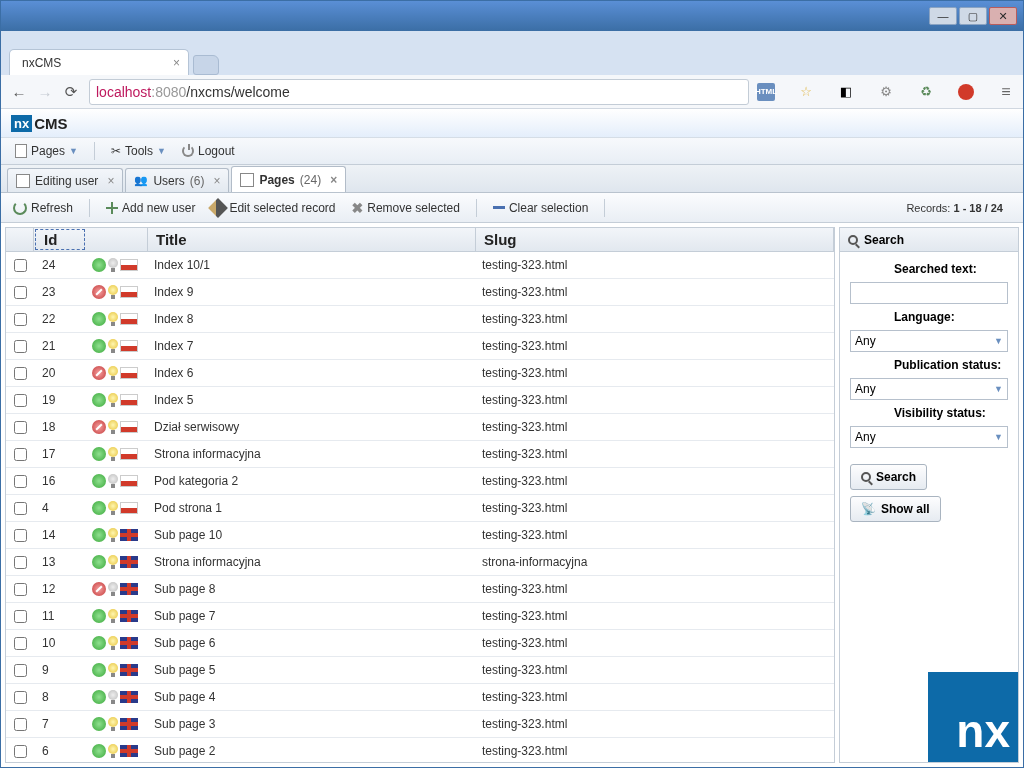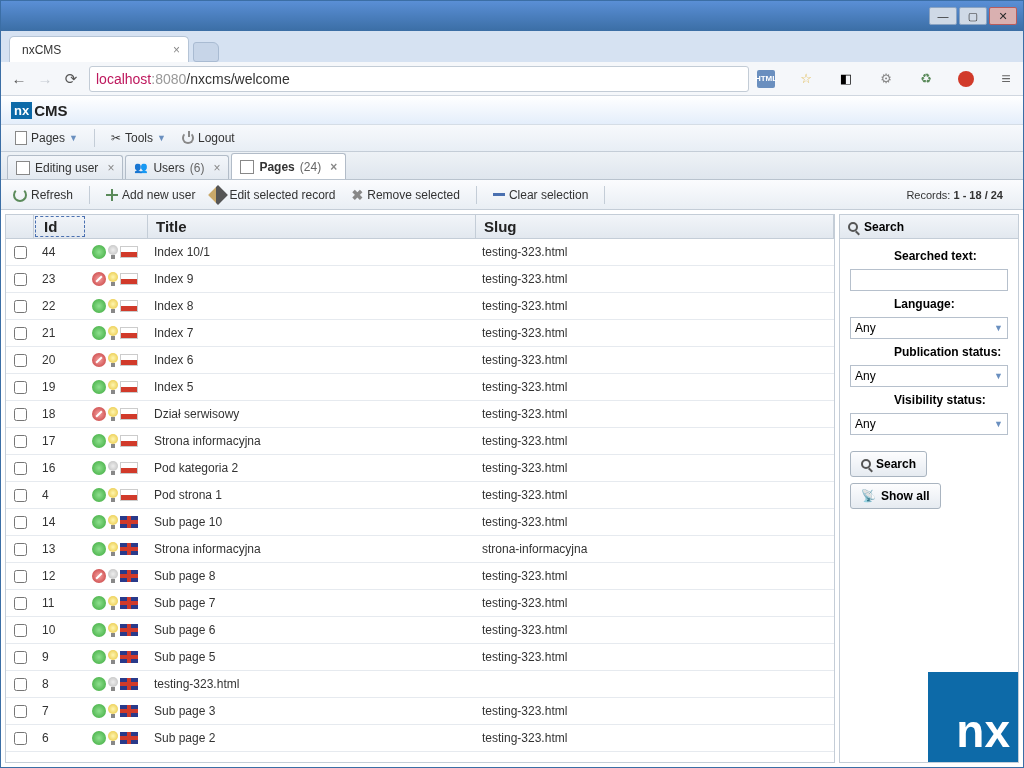--- a/index.html
+++ b/index.html
@@ -6,21 +6,21 @@
 body { font-family: "Segoe UI", Tahoma, Arial, sans-serif; font-size: 12px; background: #f0f0f0; overflow: hidden; width: 1024px; height: 768px; }
 
 
 .window { width: 1024px; height: 768px; background: #fff; border: 1px solid #3b6ea5; display: flex; flex-direction: column; }
 .titlebar { height: 30px; background: linear-gradient(#5a8fd6, #3b6ea5); display: flex; align-items: center; justify-content: flex-end; padding: 0 6px; }
 .titlebar .winbtns { display: flex; gap: 2px; }
 .winbtn { width: 28px; height: 18px; background: #cfd9e6; border: 1px solid #8aa3c2; border-radius: 2px; display: flex; align-items: center; justify-content: center; font-size: 11px; color: #2b2b2b; }
 .winbtn.close { background: #d9b0b0; border-color: #b85c5c; }
 
 
-.browser-tabs { height: 31px; background: #d6e2f2; display: flex; align-items: flex-end; padding-left: 8px; }
+.browser-tabs { height: 44px; background: #d6e2f2; display: flex; align-items: flex-end; padding-left: 8px; }
 .browser-tab { background: #fff; border: 1px solid #b5c4d6; border-bottom: none; border-radius: 5px 5px 0 0; height: 26px; display: flex; align-items: center; padding: 0 26px 0 12px; font-size: 12px; color: #333; position: relative; min-width: 180px; }
 .browser-tab .tab-close { position: absolute; right: 8px; top: 6px; font-size: 12px; color: #888; }
 .new-tab { width: 26px; height: 20px; background: #c7d5e8; margin-left: 4px; border-radius: 3px 6px 3px 3px; border: 1px solid #a9bbd2; }
 
 
 .addrbar { height: 34px; background: #f5f7fa; border-bottom: 1px solid #d0d7e0; display: flex; align-items: center; padding: 0 8px; gap: 8px; }
 .navbtns { display: flex; gap: 6px; align-items: center; }
 .navbtn { width: 20px; height: 20px; display: flex; align-items: center; justify-content: center; color: #555; font-size: 15px; }
 .navbtn.disabled { color: #c6cbd2; }
 .navbtn.reload { color: #555; font-size: 15px; }
@@ -257,21 +257,21 @@
             </div>
           <div class="col-slug">
               <span>Slug</span>
             </div>
         </div>
         <div class="grid-body" id="grid-body">
             <div class="row">
               <div class="col-chk">
                 <input type="checkbox" style="">
               </div>
-              <div class="col-id">44</div>
+              <div class="col-id">24</div>
               <div class="col-icons">
                 <span class="stat pub"></span>
                 <span class="bulb off"></span>
                 <span class="flag pl"></span>
               </div>
               <div class="col-title">Index 10/1</div>
               <div class="col-slug">testing-323.html</div>
             </div>
             <div class="row">
               <div class="col-chk">
@@ -471,20 +471,21 @@
             <div class="row">
               <div class="col-chk">
                 <input type="checkbox" style="">
               </div>
               <div class="col-id">8</div>
               <div class="col-icons">
                 <span class="stat pub"></span>
                 <span class="bulb off"></span>
                 <span class="flag gb"></span>
               </div>
+              <div class="col-title">Sub page 4</div>
               <div class="col-slug">testing-323.html</div>
             </div>
             <div class="row">
               <div class="col-chk">
                 <input type="checkbox" style="">
               </div>
               <div class="col-id">7</div>
               <div class="col-icons">
                 <span class="stat pub"></span>
                 <span class="bulb on"></span>

